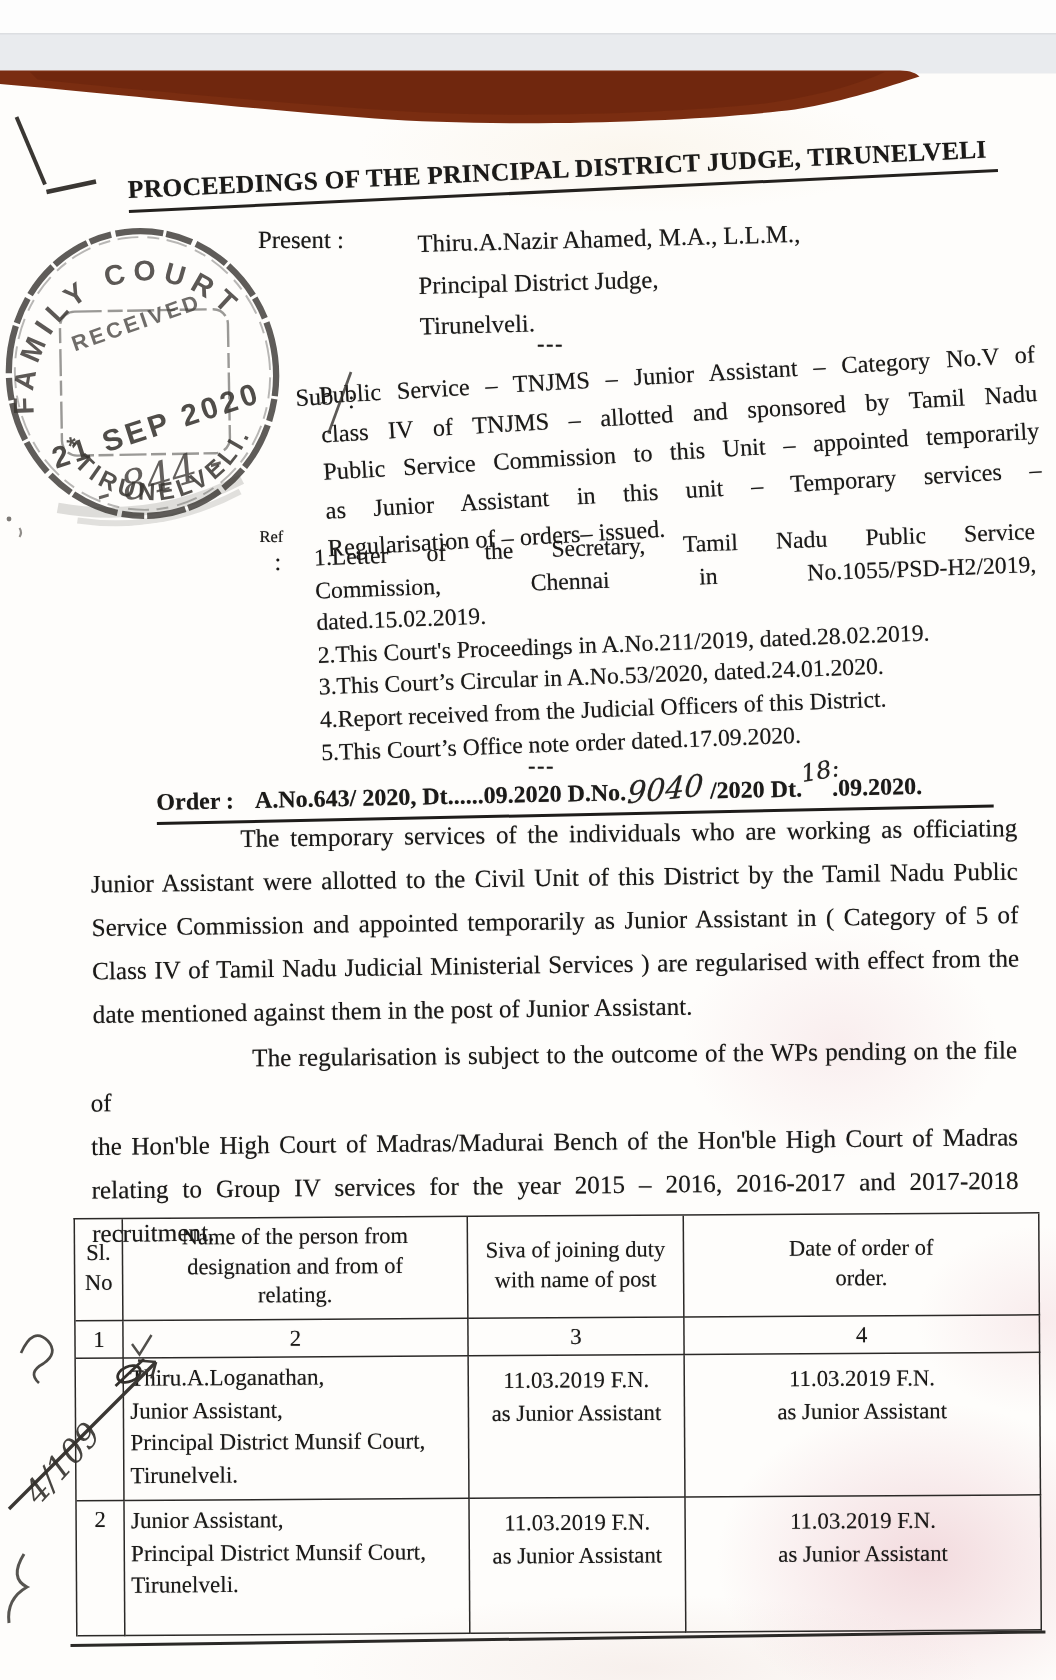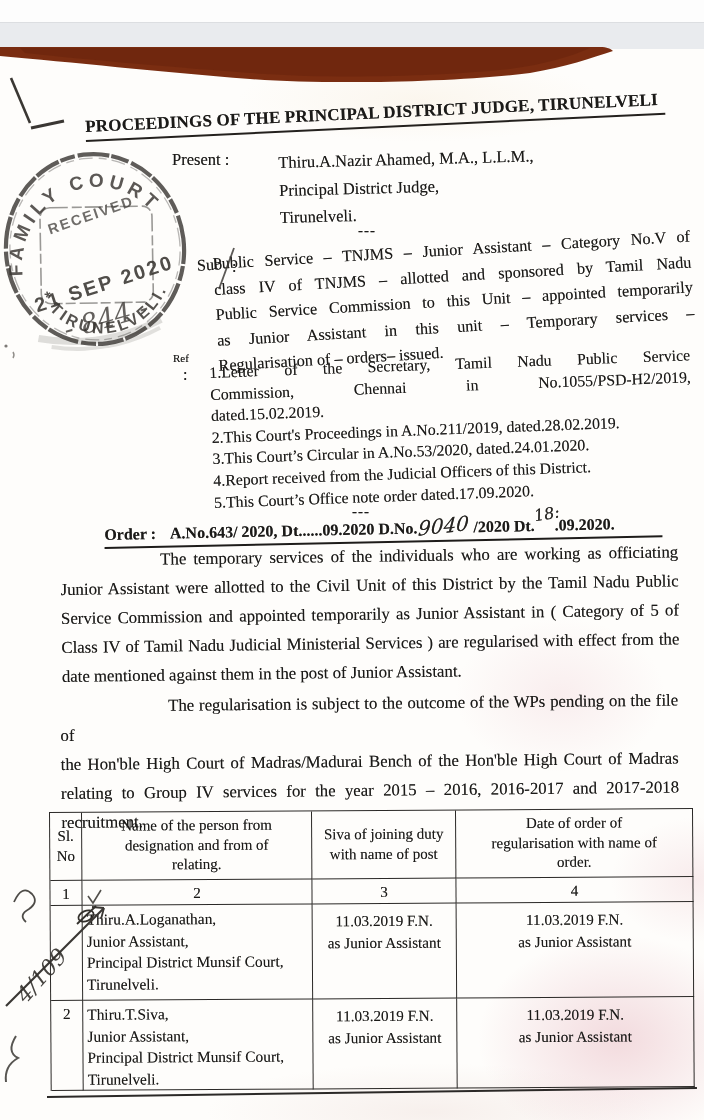--- a/index.html
+++ b/index.html
@@ -177,21 +177,20 @@
       <div>Name of the person from</div>
       <div>designation and from of</div>
       <div>relating.</div>
     </div>
     <div class="cell hdr">
       <div>Siva of joining duty</div>
       <div>with name of post</div>
     </div>
     <div class="cell hdr">
       <div>Date of order of</div>
-      <div>regularisation with name of</div>
       <div>order.</div>
     </div>
 
     <div class="cell num">1</div>
     <div class="cell num">2</div>
     <div class="cell num">3</div>
     <div class="cell num">4</div>
 
     <div class="cell num"></div>
     <div class="cell namecell">
@@ -204,21 +203,20 @@
       <div>11.03.2019 F.N.</div>
       <div>as Junior Assistant</div>
     </div>
     <div class="cell datecell">
       <div>11.03.2019 F.N.</div>
       <div>as  Junior Assistant</div>
     </div>
 
     <div class="cell num">2</div>
     <div class="cell namecell">
-      <div>Thiru.T.Siva,</div>
       <div>Junior Assistant,</div>
       <div>Principal District Munsif Court,</div>
       <div>Tirunelveli.</div>
     </div>
     <div class="cell datecell">
       <div>11.03.2019 F.N.</div>
       <div>as Junior Assistant</div>
     </div>
     <div class="cell datecell">
       <div>11.03.2019 F.N.</div>

